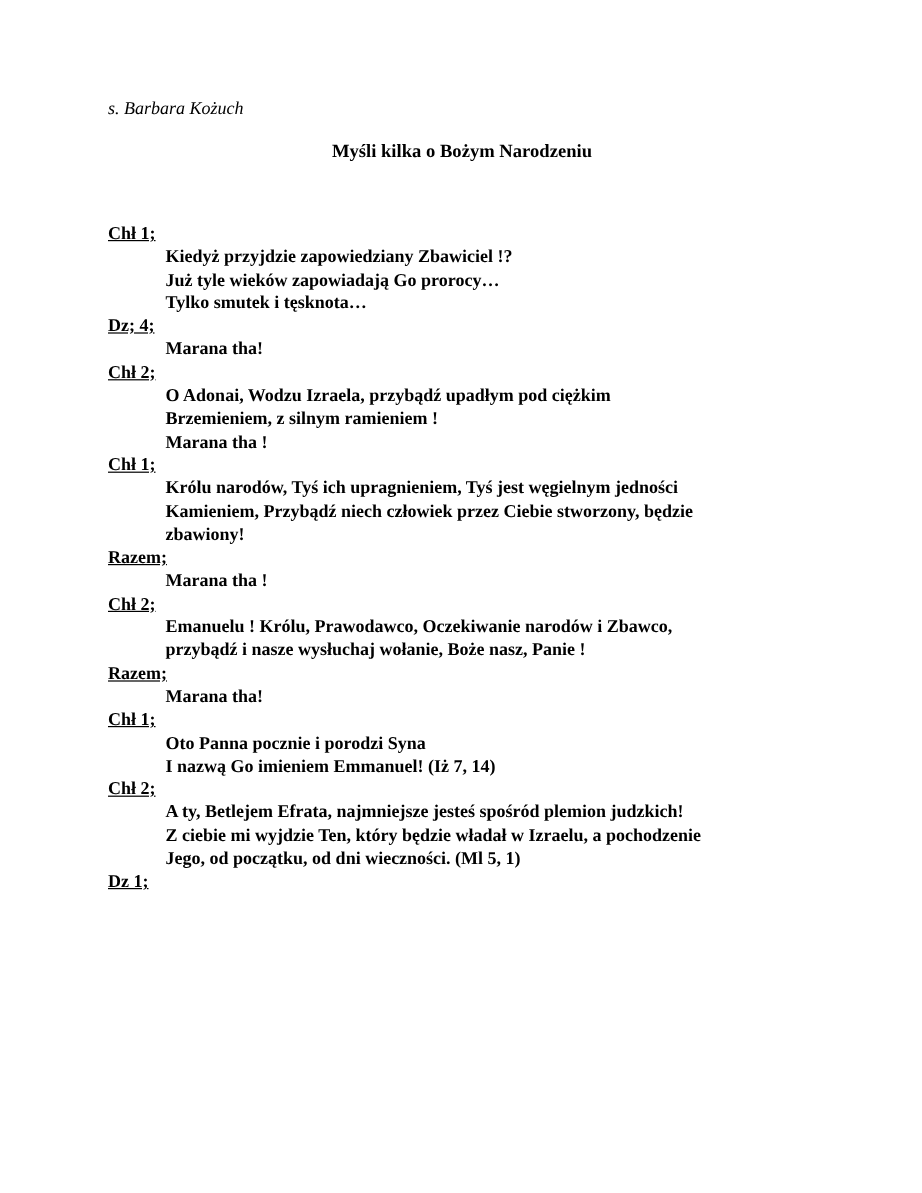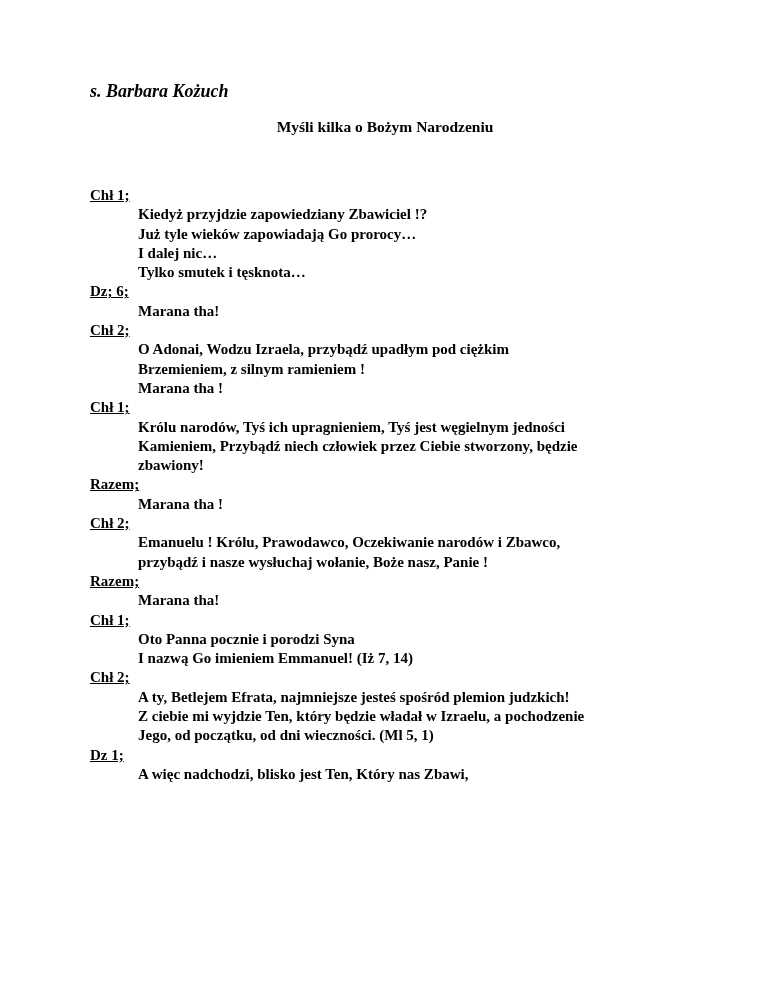--- a/index.html
+++ b/index.html
@@ -13,22 +13,22 @@
     color: #000000;
     overflow: hidden;
   }
   .page {
     width: 768px;
     height: 994px;
     padding: 82px 88px 0 90px;
   }
   .author {
     font-style: italic;
-    font-weight: bold;
-    font-size: 18px;
+    font-weight: normal;
+    font-size: 15px;
     line-height: 19px;
   }
   .title {
     font-weight: bold;
     font-size: 15.5px;
     line-height: 19px;
     text-align: center;
     margin-top: 16px;
     margin-bottom: 50px;
   }
@@ -51,25 +51,24 @@
 <body>
 
 <div class="page">
   <div class="author">s. Barbara Kożuch</div>
   <div class="title">Myśli kilka o Bożym Narodzeniu</div>
   <div class="content">
       <div class="block">
         <div class="speaker">Chł 1;</div>
         <div class="line">Kiedyż przyjdzie zapowiedziany Zbawiciel !?</div>
         <div class="line">Już tyle wieków zapowiadają Go prorocy…</div>
-        <div class="line">I dalej nic…</div>
         <div class="line">Tylko smutek i tęsknota…</div>
       </div>
       <div class="block">
-        <div class="speaker">Dz; 6;</div>
+        <div class="speaker">Dz; 4;</div>
         <div class="line">Marana tha!</div>
       </div>
       <div class="block">
         <div class="speaker">Chł 2;</div>
         <div class="line">O Adonai, Wodzu Izraela, przybądź upadłym pod ciężkim</div>
         <div class="line">Brzemieniem, z silnym ramieniem !</div>
       </div>
       <div class="block">
         <div class="line">Marana tha !</div>
       </div>
@@ -98,16 +97,15 @@
         <div class="line">I nazwą Go imieniem Emmanuel! (Iż 7, 14)</div>
       </div>
       <div class="block">
         <div class="speaker">Chł 2;</div>
         <div class="line">A ty, Betlejem Efrata, najmniejsze jesteś spośród plemion judzkich!</div>
         <div class="line">Z ciebie mi wyjdzie Ten, który będzie władał w Izraelu, a pochodzenie</div>
         <div class="line">Jego, od początku, od dni wieczności. (Ml 5, 1)</div>
       </div>
       <div class="block">
         <div class="speaker">Dz 1;</div>
-        <div class="line">A więc nadchodzi, blisko jest Ten, Który nas Zbawi,</div>
       </div>
     </div>
 </div>
 
 </body></html>

